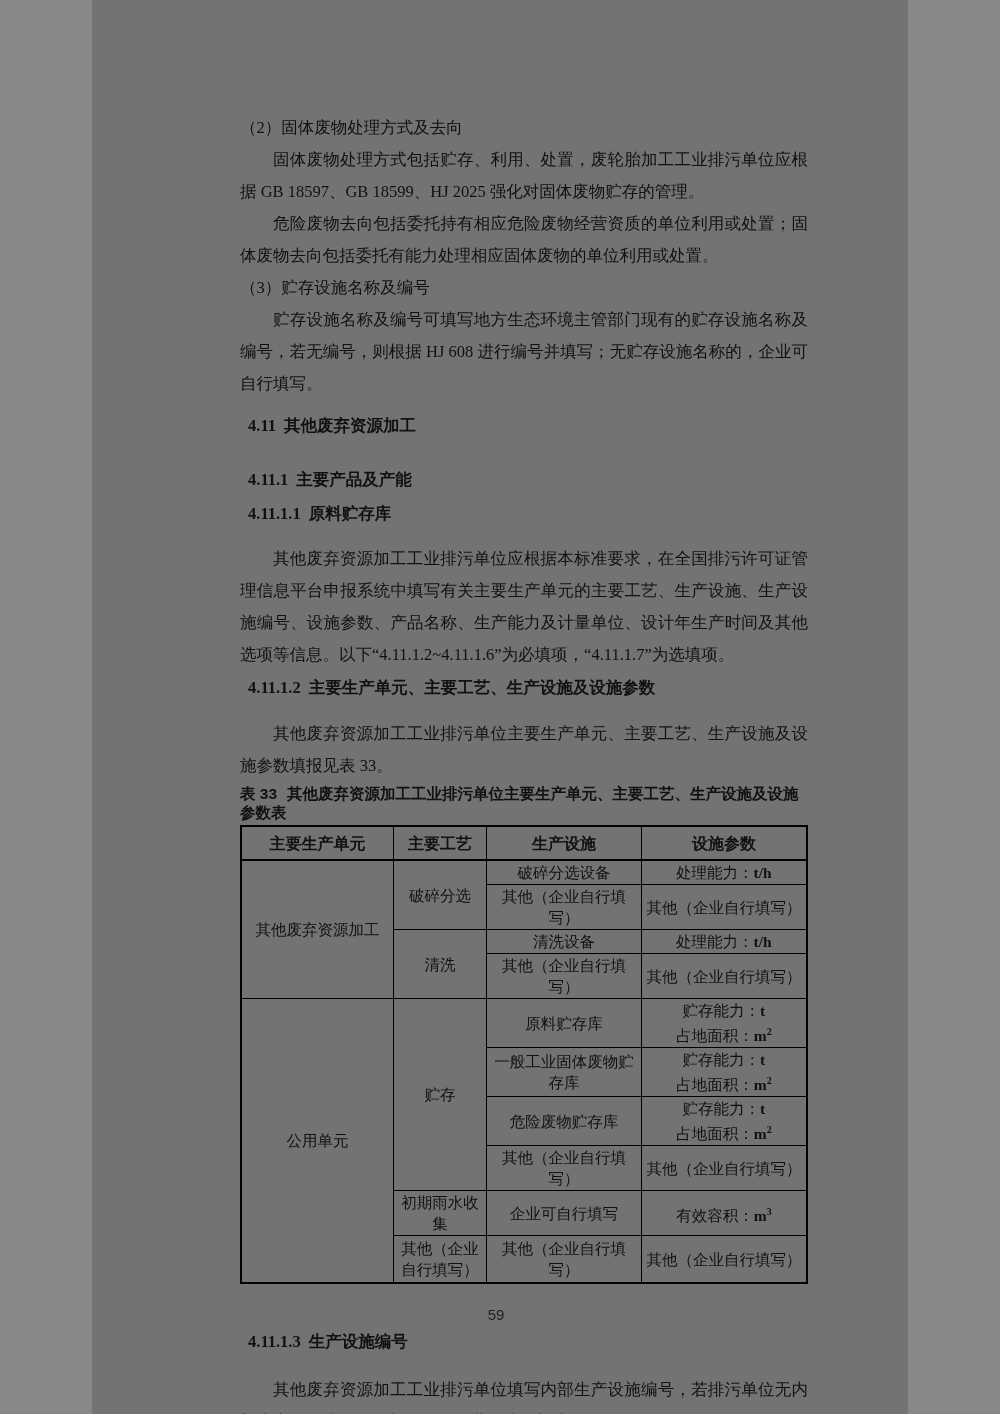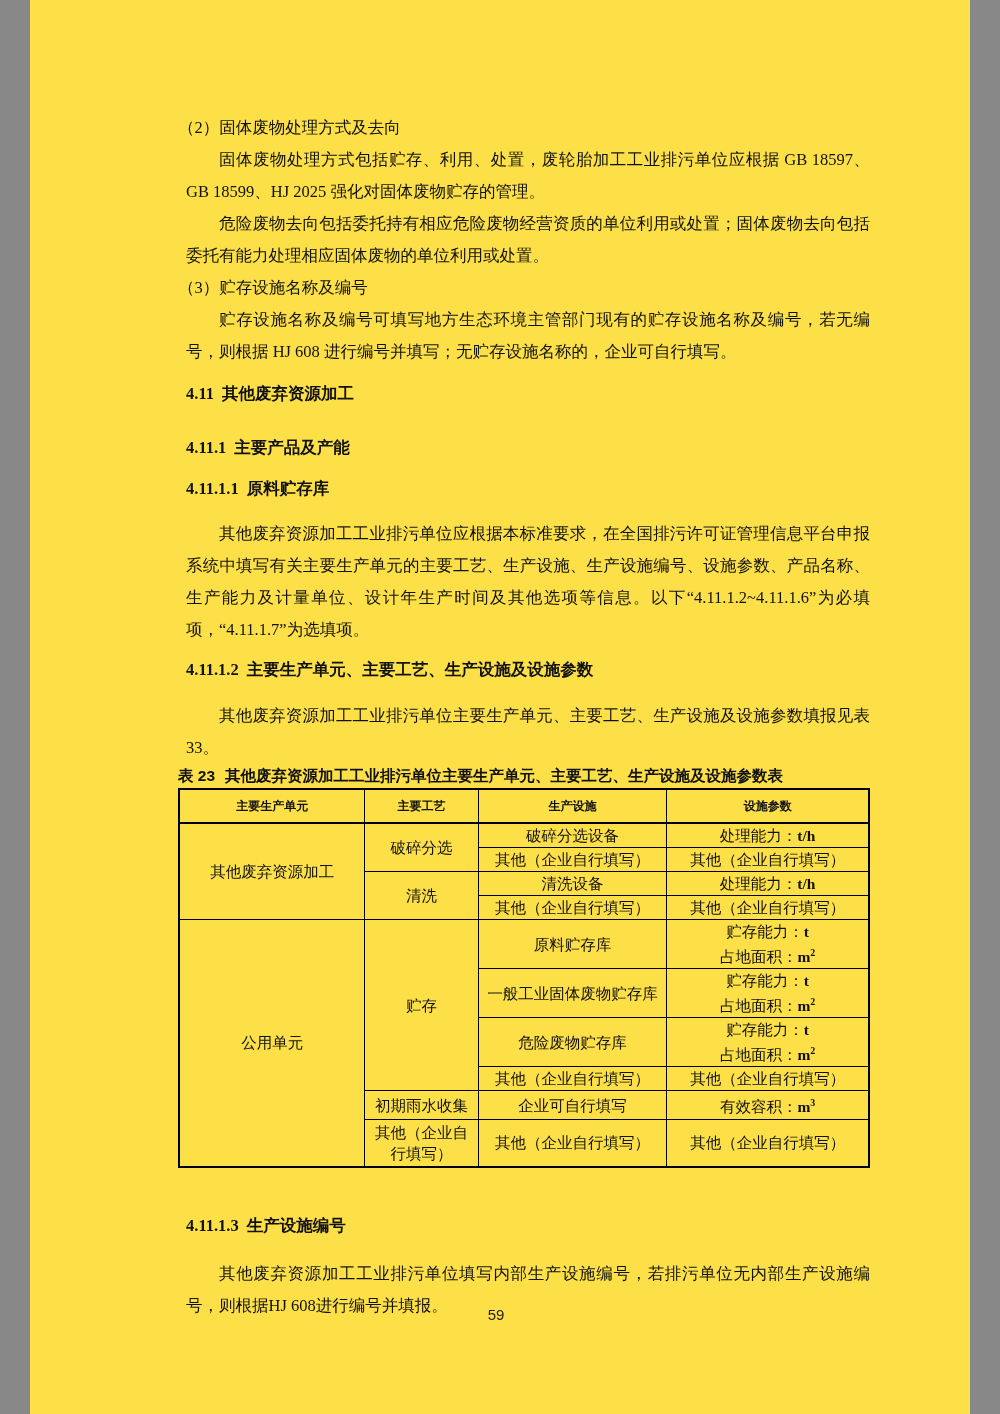--- a/index.html
+++ b/index.html
@@ -1,50 +1,50 @@
 <!DOCTYPE html>
 <html><head>
 <meta charset="utf-8">
 <style>
   html,body { margin:0; padding:0; background:#888; }
   .page {
     position:relative;
-    width:940px; height:1414px;
+    width:816px; height:1414px;
     margin:0 auto;
-    background:#fde047;
+    background:#737373;
     font-family:"Liberation Serif","DejaVu Serif",serif;
     color:#111;
     box-sizing:border-box;
     padding:112px 100px 0 148px;
     overflow:hidden;
   }
   .body-p {
     font-size:16.5px;
     line-height:32px;
     margin:0;
     text-align:justify;
   }
-  .indent { text-indent:2em;margin-left:8px; }
+  .indent { text-indent:2em; }
   .heading {
     font-family:"Liberation Sans","DejaVu Sans",sans-serif;
     font-weight:bold;
     font-size:16.5px;
     line-height:22px;
     margin:0;
     padding-left:8px;
   }
   .heading .num {
     font-family:"Liberation Serif","DejaVu Serif",serif;
     font-weight:bold;
     margin-right:8px;
   }
   .h-411   { margin-top:14px; margin-bottom:31px; }
-  .h-4111  { margin-bottom:18px; }
+  .h-4111  { margin-bottom:11px; }
   .h-41111 { margin-bottom:18px; }
-  .h-41112 { margin-top:12px;  margin-bottom:19px; }
+  .h-41112 { margin-top:5px;  margin-bottom:19px; }
   .h-41113 { margin-top:46px; margin-bottom:21px; }
   .tbl-caption {
     font-family:"Liberation Sans","DejaVu Sans",sans-serif;
     font-weight:bold;
     font-size:15.5px;
     line-height:19px;
     margin:2px 0 3px 0;
   }
   .tbl-caption .cap-label { margin-right:10px; }
   table.t33 {
@@ -58,21 +58,21 @@
     border:1px solid #000;
     text-align:center;
     vertical-align:middle;
     padding:1px 4px;
     line-height:21px;
   }
   table.t33 th {
     font-weight:bold;
     height:30px;
     border-bottom:2px solid #000;
-    font-size:12px;
+    font-size:16px;
   }
   .col-unit { width:27%; }
   .col-proc { width:16%; }
   .col-fac  { width:27.5%;margin-top:24px; }
   .col-par  { width:29.5%; }
   tr.r-sm td { height:21px; }
   tr.r-lg td { height:44px; }
   td.wrap-cell { padding:1px 10px; }
   .unit { font-weight:bold;text-align:center; }
   sup.unit { font-weight:bold; font-size:10px; }
@@ -102,21 +102,21 @@
   <p class="heading h-4111"><span class="num">4.11.1</span><span>主要产品及产能</span></p>
 
   <p class="heading h-41111"><span class="num">4.11.1.1</span><span>原料贮存库</span></p>
 
   <p class="body-p indent">其他废弃资源加工工业排污单位应根据本标准要求，在全国排污许可证管理信息平台申报系统中填写有关主要生产单元的主要工艺、生产设施、生产设施编号、设施参数、产品名称、生产能力及计量单位、设计年生产时间及其他选项等信息。以下“4.11.1.2~4.11.1.6”为必填项，“4.11.1.7”为选填项。</p>
 
   <p class="heading h-41112"><span class="num">4.11.1.2</span><span>主要生产单元、主要工艺、生产设施及设施参数</span></p>
 
   <p class="body-p indent">其他废弃资源加工工业排污单位主要生产单元、主要工艺、生产设施及设施参数填报见表 33。</p>
 
-  <p class="tbl-caption"><span class="cap-label">表 23</span><span>其他废弃资源加工工业排污单位主要生产单元、主要工艺、生产设施及设施参数表</span></p>
+  <p class="tbl-caption"><span class="cap-label">表 33</span><span>其他废弃资源加工工业排污单位主要生产单元、主要工艺、生产设施及设施参数表</span></p>
 
   <table class="t33">
     <thead>
       <tr>
         <th class="col-unit">主要生产单元</th>
         <th class="col-proc">主要工艺</th>
         <th class="col-fac">生产设施</th>
         <th class="col-par">设施参数</th>
       </tr>
     </thead>

